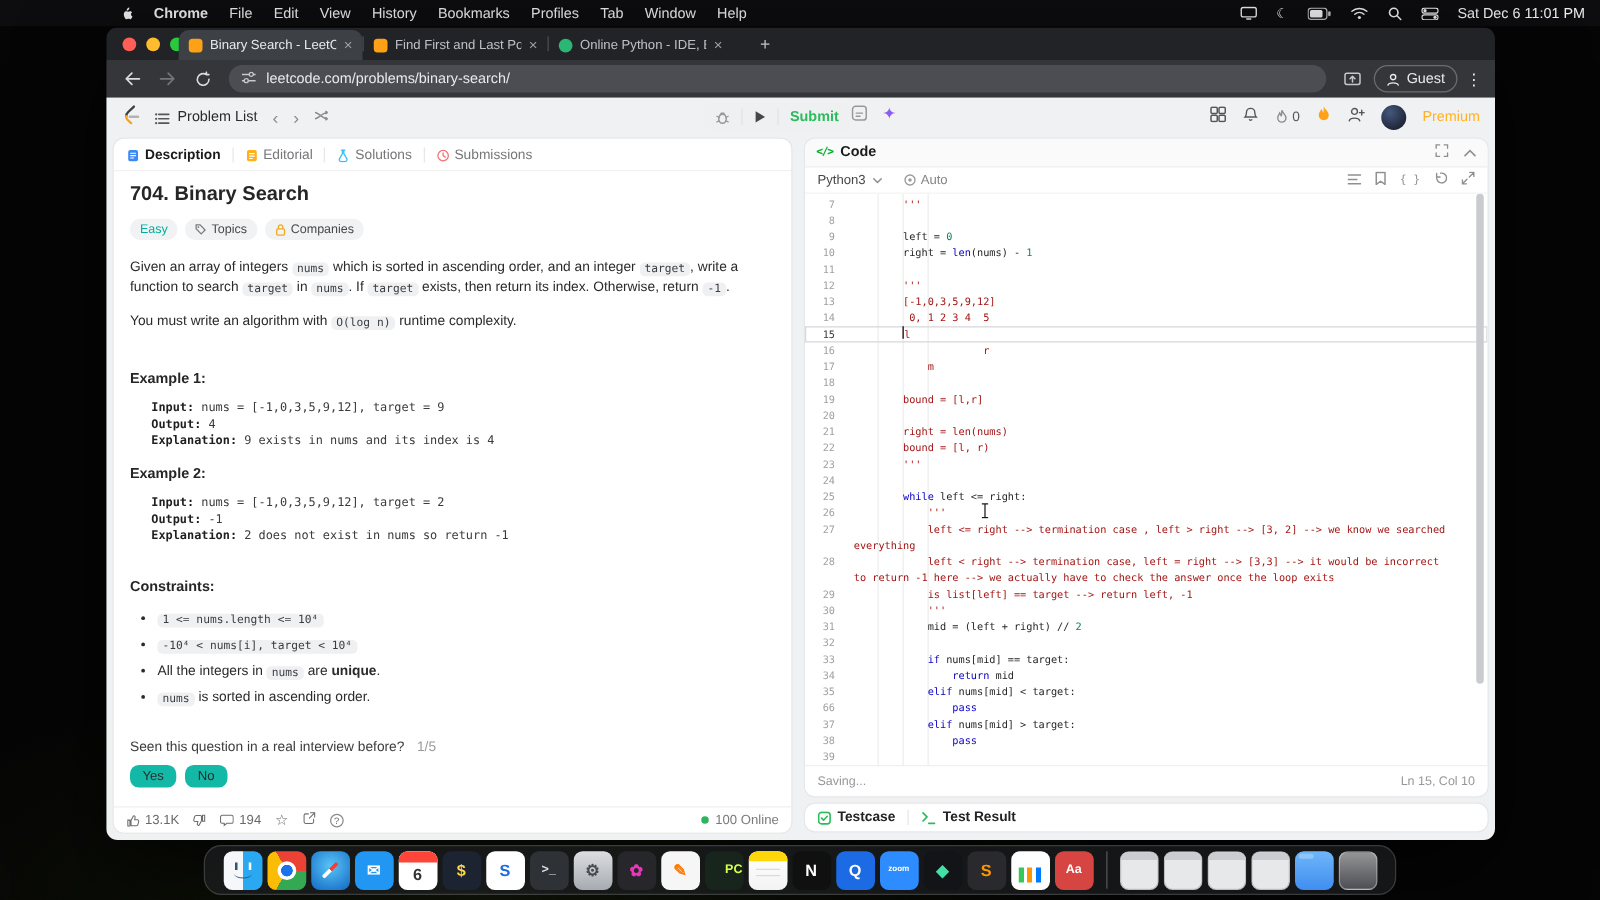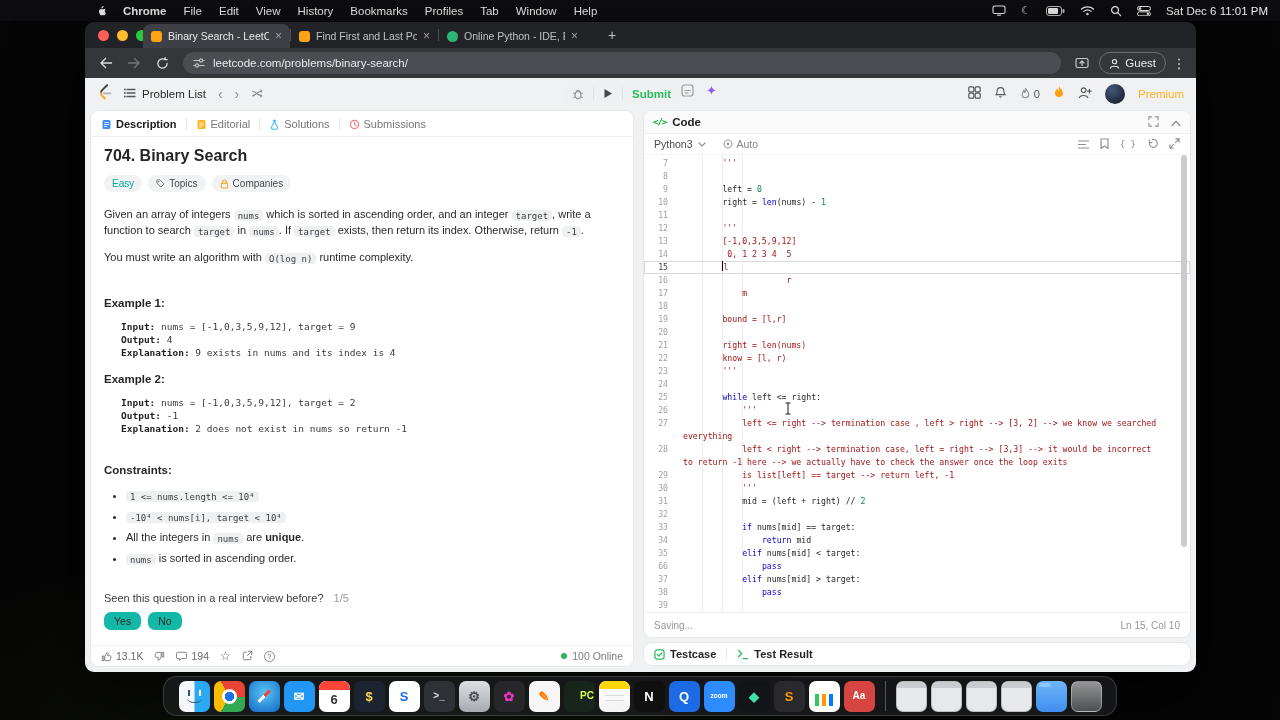--- a/index.html
+++ b/index.html
@@ -37,21 +37,21 @@
   .urlpill{flex:1;height:22px;background:#4b4d52;border-radius:12px;display:flex;align-items:center;padding:0 10px;margin:0 4px;gap:8px}
   .url-text{color:#e8eaed;font-size:11.5px;white-space:nowrap}
   .guest{display:flex;align-items:center;gap:5px;border:1px solid #6a6d72;border-radius:12px;height:22px;padding:0 9px;color:#e8eaed;font-size:11.5px}
   .dots{color:#e8eaed;font-size:13px;width:14px;text-align:center}
 
   
   .webpage{position:absolute;left:0;top:56px;width:100%;height:594px;background:#f0f1f2}
 
   .lc-header{position:absolute;left:0;top:0;width:100%;height:31px;display:flex;align-items:center}
   .lc-left{display:flex;align-items:center;margin-left:12px;gap:12px;color:#55565a}
-  .plist{display:flex;align-items:flex-start;gap:6px;font-size:11.5px;color:#2a2a2c}
+  .plist{display:flex;align-items:flex-end;gap:6px;font-size:11.5px;color:#2a2a2c}
   .navchev{font-size:14px;color:#8a8b8e;line-height:1}
   .run-cluster{position:absolute;left:478px;top:4px;height:23px;background:#eef0f1;border-radius:8px;display:flex;align-items:center}
   .cl-seg{display:flex;align-items:center;padding:0 9px;height:100%}
   .cl-div{width:1px;height:13px;background:#dfe1e3}
   .submit-label{color:#2cbb5d;font-weight:700;font-size:11.5px}
   .hdr-iconbtn{position:absolute;top:6px;display:flex;align-items:center}
   .sparkle{color:#8c5cf5;font-size:13px}
   .lc-right{position:absolute;right:12px;top:0;height:31px;display:flex;align-items:center;gap:13px}
   .streak{display:flex;align-items:center;gap:3px;font-size:11px;color:#55565a}
   .avatar{width:20px;height:20px;border-radius:50%;background:radial-gradient(circle at 35% 30%,#45577c,#12161f)}
@@ -580,21 +580,21 @@
               <div class="ed-row">
                 <span class="ln">20</span>
                 <span class="cd"></span>
               </div>
               <div class="ed-row">
                 <span class="ln">21</span>
                 <span class="cd"><span class="tk-str">        right = len(nums)</span></span>
               </div>
               <div class="ed-row">
                 <span class="ln">22</span>
-                <span class="cd"><span class="tk-str">        know = [l, r)</span></span>
+                <span class="cd"><span class="tk-str">        bound = [l, r)</span></span>
               </div>
               <div class="ed-row">
                 <span class="ln">23</span>
                 <span class="cd"><span class="tk-str">        '''</span></span>
               </div>
               <div class="ed-row">
                 <span class="ln">24</span>
                 <span class="cd"></span>
               </div>
               <div class="ed-row">

